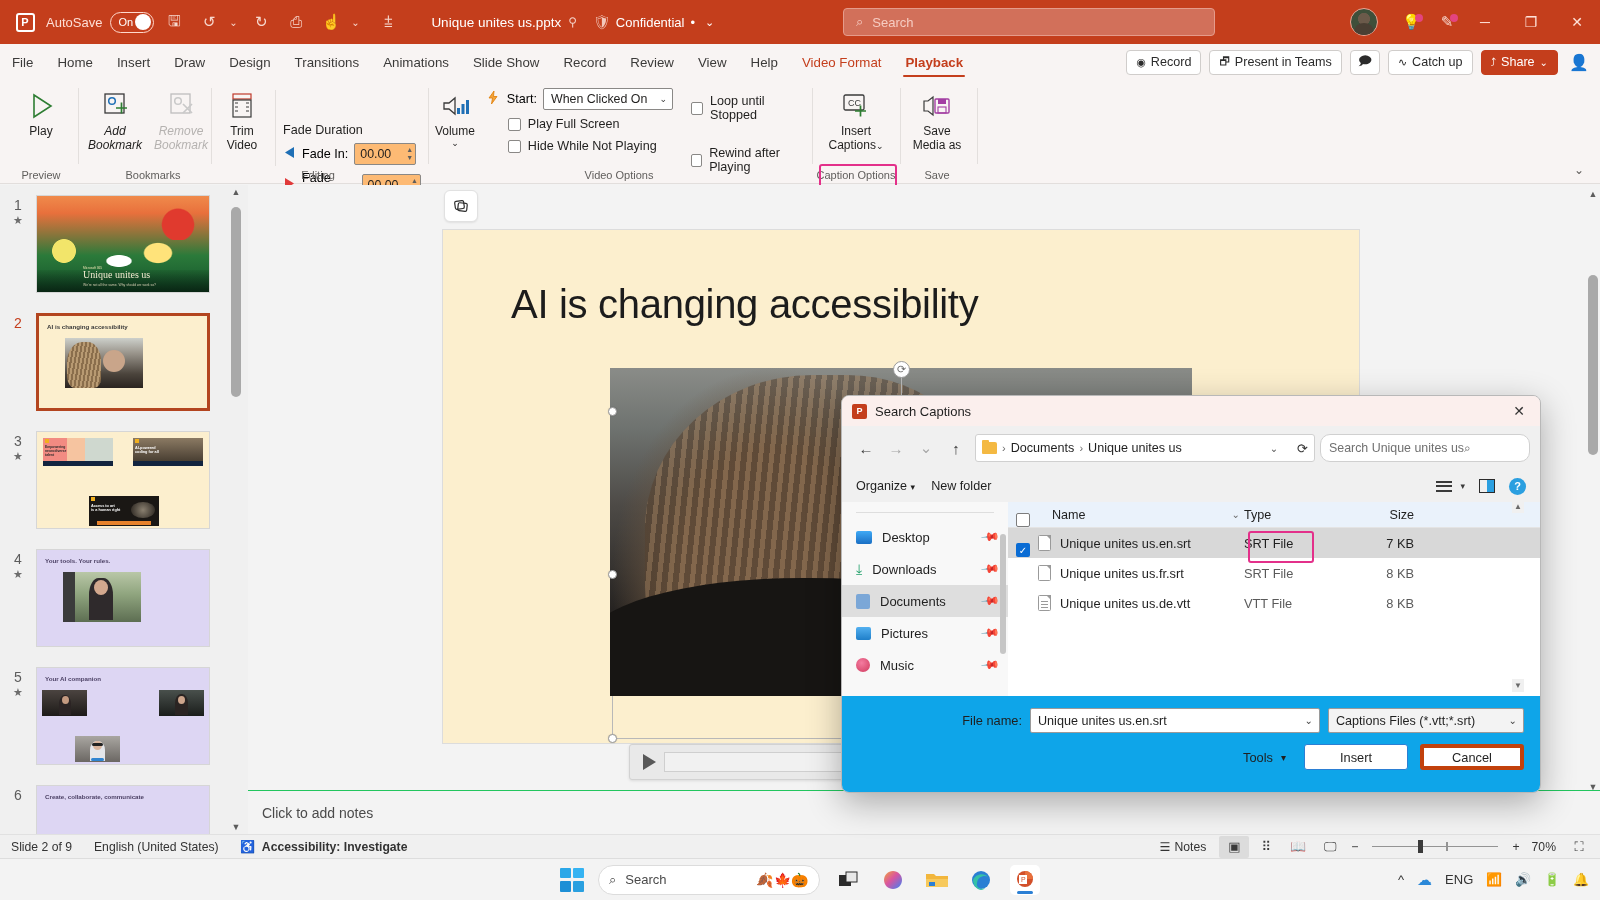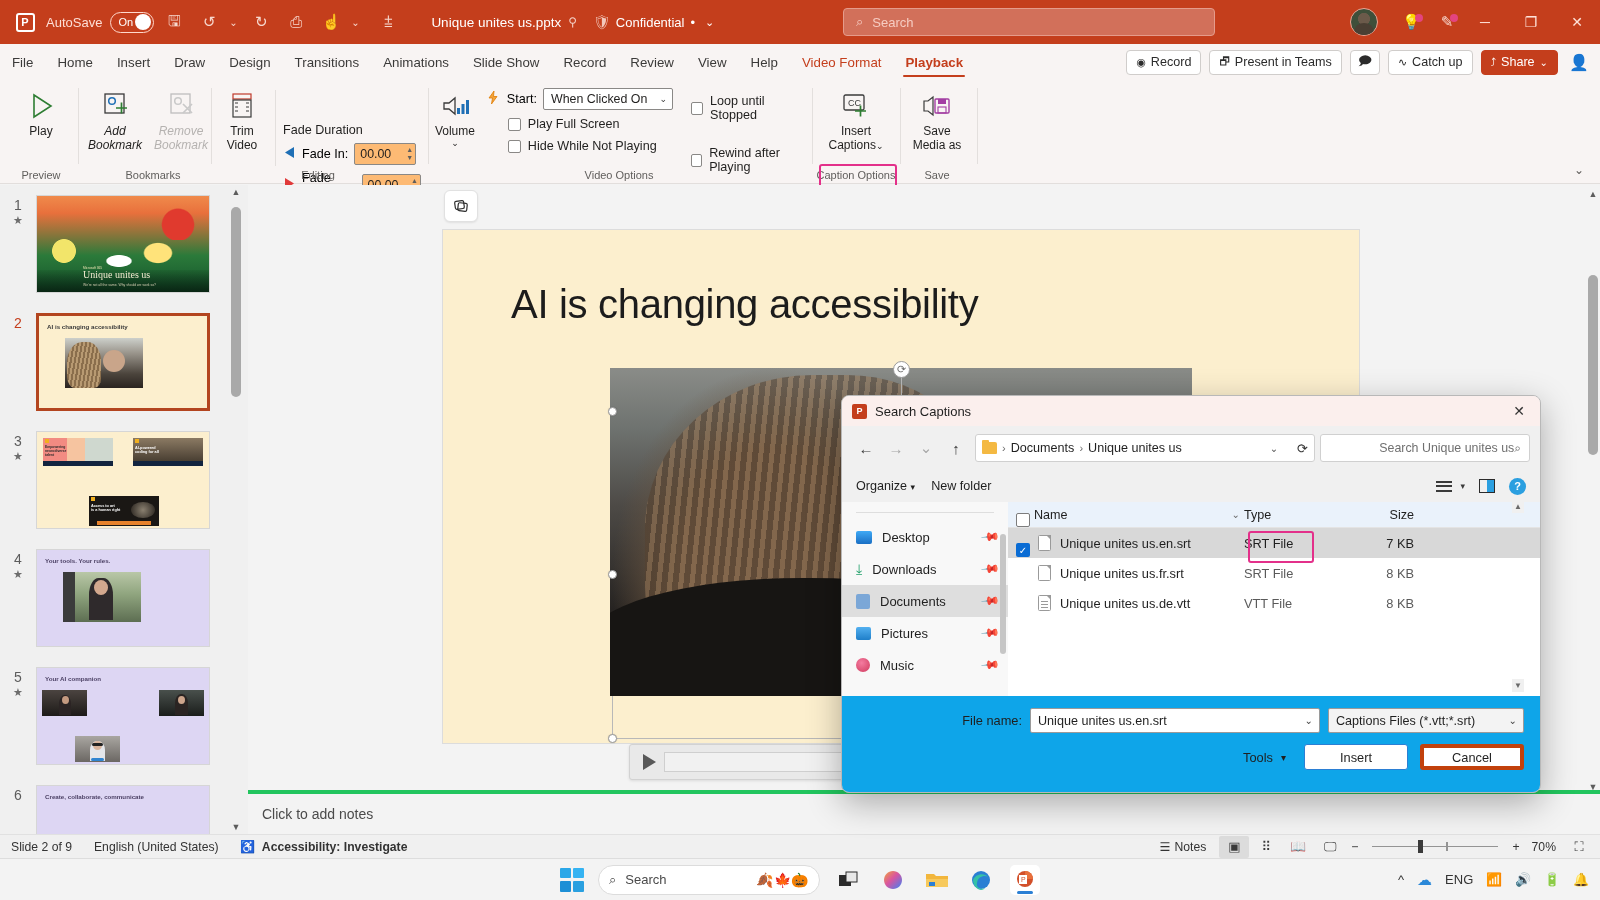--- a/index.html
+++ b/index.html
@@ -191,21 +191,21 @@
     position:absolute; left: 186px; top: 514px; width: 397px; height: 36px;
     background:#e9e9e9; border:1px solid #d2d2d2; border-radius:3px;
     display:flex; align-items:center; padding: 0 8px; gap: 8px;
     box-shadow: 0 1px 3px rgba(0,0,0,.1);
   }
   .vplay-tri { width:0;height:0;border-left:13px solid #595959;border-top:8px solid transparent;border-bottom:8px solid transparent; margin-left:5px;}
   .vbar { flex:1; height: 20px; background:#f1f1f1; border:1px solid #cfcfcf; }
 
   .notesbar {
     position:absolute; left:248px; right:0; bottom: 66px; height: 44px; background:#f3f3f3;
-    border-top:4px solid #22c55e; display:flex; align-items:center;
+    border-top:1px solid #22c55e; display:flex; align-items:center;
     font-size: 14px; color:#4a4a4a; padding-left: 14px;
   }
   .stage-scroll { position:absolute; right: 0; top: 0; bottom: 0; width: 14px; background:#f3f3f3;}
   .ss-thumb { position:absolute; right: 2px; top: 90px; width: 10px; height: 180px; background:#a9a9a9; border-radius:5px;}
   .ss-btn { position:absolute; right:1px; width: 12px; height: 14px; display:flex;align-items:center;justify-content:center;font-size:9px;color:#5c5c5c;}
 
   
   .statusbar {
     position:absolute; left:0; right:0; bottom: 42px; height: 24px; background:#f0f0f0;
     border-top:1px solid #e1e1e1; display:flex; align-items:center; font-size: 12.2px; color:#333;
@@ -256,23 +256,23 @@
      font-size: 15px; color:#3a3a3a;}
   .navbtn.dim { color:#a6a6a6; }
   .crumbbar {
     flex: 1; height: 28px; background:#fff; border:1px solid #d0d0d0; border-radius:3px;
     display:flex; align-items:center; padding: 0 6px; gap: 5px; font-size: 12.6px; color:#1f1f1f;
     margin: 0 3px;
   }
   .crumbbar .sepr { color:#6a6a6a; font-size: 11px; }
   .crumbbar .cspacer{flex:1;}
   .dlg-search {
-    width: 210px; height: 28px; background:#fff; border:1px solid #d0d0d0; border-radius:3px;
+    width: 210px; height: 28px; background:#fff; border:1px solid #d0d0d0; border-radius:10px;
     display:flex; align-items:center; padding: 0 8px; font-size: 12.4px; color:#707070;
-    justify-content: flex-end;
+    justify-content: flex-start;
   }
   .dlg-toolbar {
     height: 32px; background:#f0f0f0; display:flex; align-items:center; padding: 0 14px; gap: 16px;
     font-size: 12.6px; color:#1f1f1f;
   }
   .dlg-toolbar .right { margin-left:auto; display:flex; align-items:center; gap: 14px;}
   .hamb { width:16px; display:flex; flex-direction:column; gap:2.5px; }
   .hamb i { height: 2px; background:#3a3a3a; }
   .pane-ico { width: 16px; height: 14px; border:1.6px solid #2b2b2b; display:flex;}
   .pane-ico i { width: 50%; background:#2b9fe0; margin-left:auto; }
@@ -287,21 +287,21 @@
   }
   .side-item.sel { background:#dedede; }
   .side-item .pin { margin-left:auto; font-size: 12px; color:#7a7a7a; transform: rotate(40deg);}
   .side-scroll { position:absolute; right: 1px; top: 2px; bottom: 2px; width: 8px;}
   .side-sthumb { position:absolute; top: 30px; left: 1px; width: 6px; height: 120px; background:#c6c6c6; border-radius:3px;}
   .dlg-list { flex: 1; position:relative; }
   .lst-head {
     height: 26px; background:#eaf2fb; display:flex; align-items:center; font-size: 12.6px; color:#1f1f1f;
     border-bottom: 1px solid #e4e4e4;
   }
-  .lh-name { width: 236px; display:flex;align-items:center; gap:10px; padding-left: 26px; position:relative;}
+  .lh-name { width: 236px; display:flex;align-items:center; gap:10px; padding-left: 44px; position:relative;}
   .lh-name .sortcar { position:absolute; right: 4px; color:#6a6a6a; font-size:10px; }
   .lh-type { width: 92px; }
   .lh-size { width: 78px; text-align:right; }
   .hdr-chk { width: 14px; height:14px; border:1px solid #7d7d7d; border-radius:2px; background:#fff;
      position:absolute; left: 8px; top: 5px;}
   .frow { height: 30px; display:flex; align-items:center; font-size: 12.8px; color:#1f1f1f; }
   .frow.sel { background:#d8d8d8; }
   .fr-name { width: 236px; display:flex; align-items:center; gap: 9px; padding-left: 30px; position:relative; }
   .fr-chk { position:absolute; left: 8px; top: 8px; width: 14px; height: 14px; border-radius:2px;
      background:#0a6cd4; color:#fff; font-size:10px; display:flex;align-items:center;justify-content:center;}

